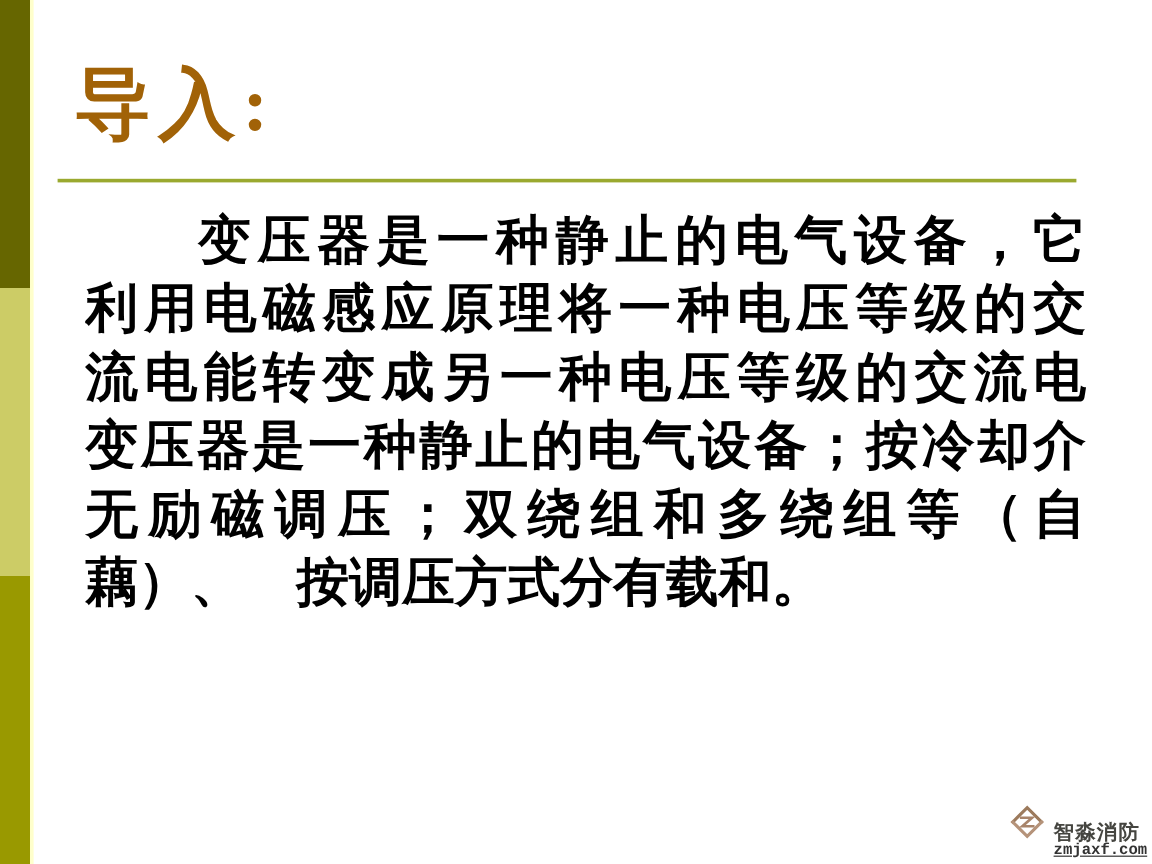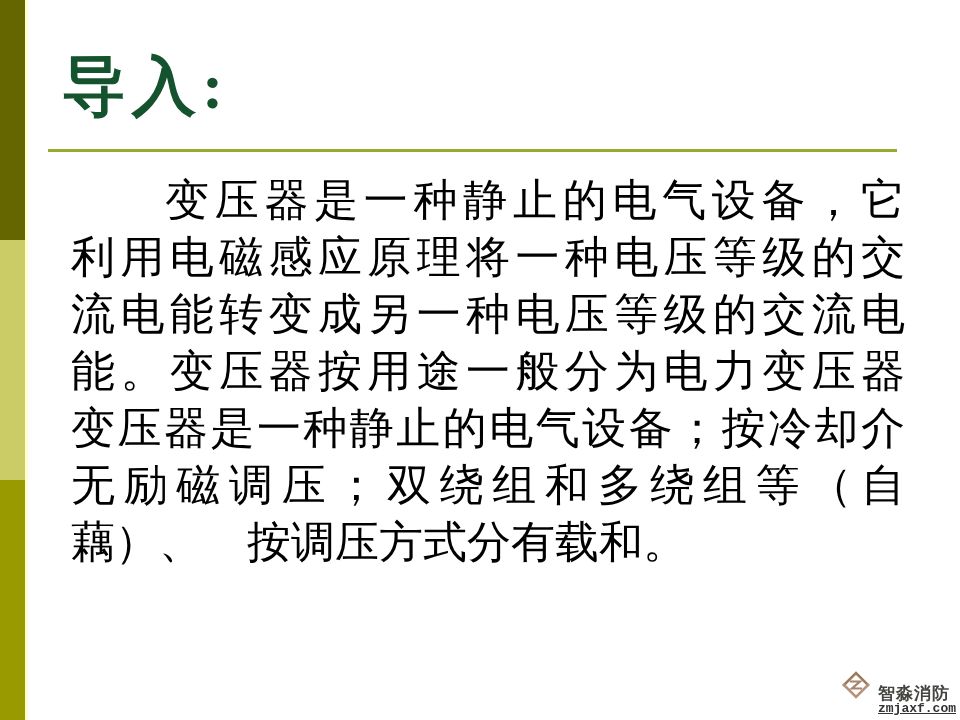--- a/index.html
+++ b/index.html
@@ -47,21 +47,21 @@
     left: 48px; top: 149px;
     width: 849px; height: 3px;
   }
   
   .body-text {
     position: absolute;
     left: 71px; top: 172px;
     width: 834px;
     color: #000000;
     font-family: "Liberation Serif", serif;
-    font-weight: normal;
+    font-weight: bold;
     font-size: 44px;
     line-height: 57px;
   }
   .body-line {
     text-align: justify;
     text-align-last: justify;
     height: 57px;
     overflow: hidden;
     white-space: nowrap;
   }
@@ -93,28 +93,27 @@
 
 <div class="slide">
 
   <div class="sidebar">
     <div class="seg seg-top" style="background: rgb(102, 102, 0);"></div>
     <div class="seg seg-mid" style="background: rgb(204, 204, 102);"></div>
     <div class="seg seg-bottom" style="background: rgb(153, 153, 0);"></div>
   </div>
   <div class="sidebar-edge" style="background: rgb(255, 255, 204);"></div>
 
-  <div class="title" style="color: #14532d;">导入:</div>
+  <div class="title" style="color: #a16207;">导入:</div>
   <div class="title-rule" style="background: rgb(154, 169, 47);"></div>
 
   <div class="body-text" style="color: rgb(0, 0, 0);">
     <div class="body-line first">变压器是一种静止的电气设备，它</div>
     <div class="body-line">利用电磁感应原理将一种电压等级的交</div>
     <div class="body-line">流电能转变成另一种电压等级的交流电</div>
-    <div class="body-line">能。变压器按用途一般分为电力变压器</div>
     <div class="body-line">变压器是一种静止的电气设备；按冷却介</div>
     <div class="body-line">无励磁调压；双绕组和多绕组等（自</div>
     <div class="body-line last">藕）、　按调压方式分有载和。</div>
   </div>
 
   <div class="watermark">
     <svg class="wm-logo" viewBox="0 0 34 34">
       <g fill="none" stroke-linecap="square" stroke-linejoin="miter">
         <path d="M5 17 L17 5 L29 17" stroke="#9c7a5c" stroke-width="2.6"></path>
         <path d="M5 17 L17 29 L29 17" stroke="#b5937a" stroke-width="2.6"></path>

